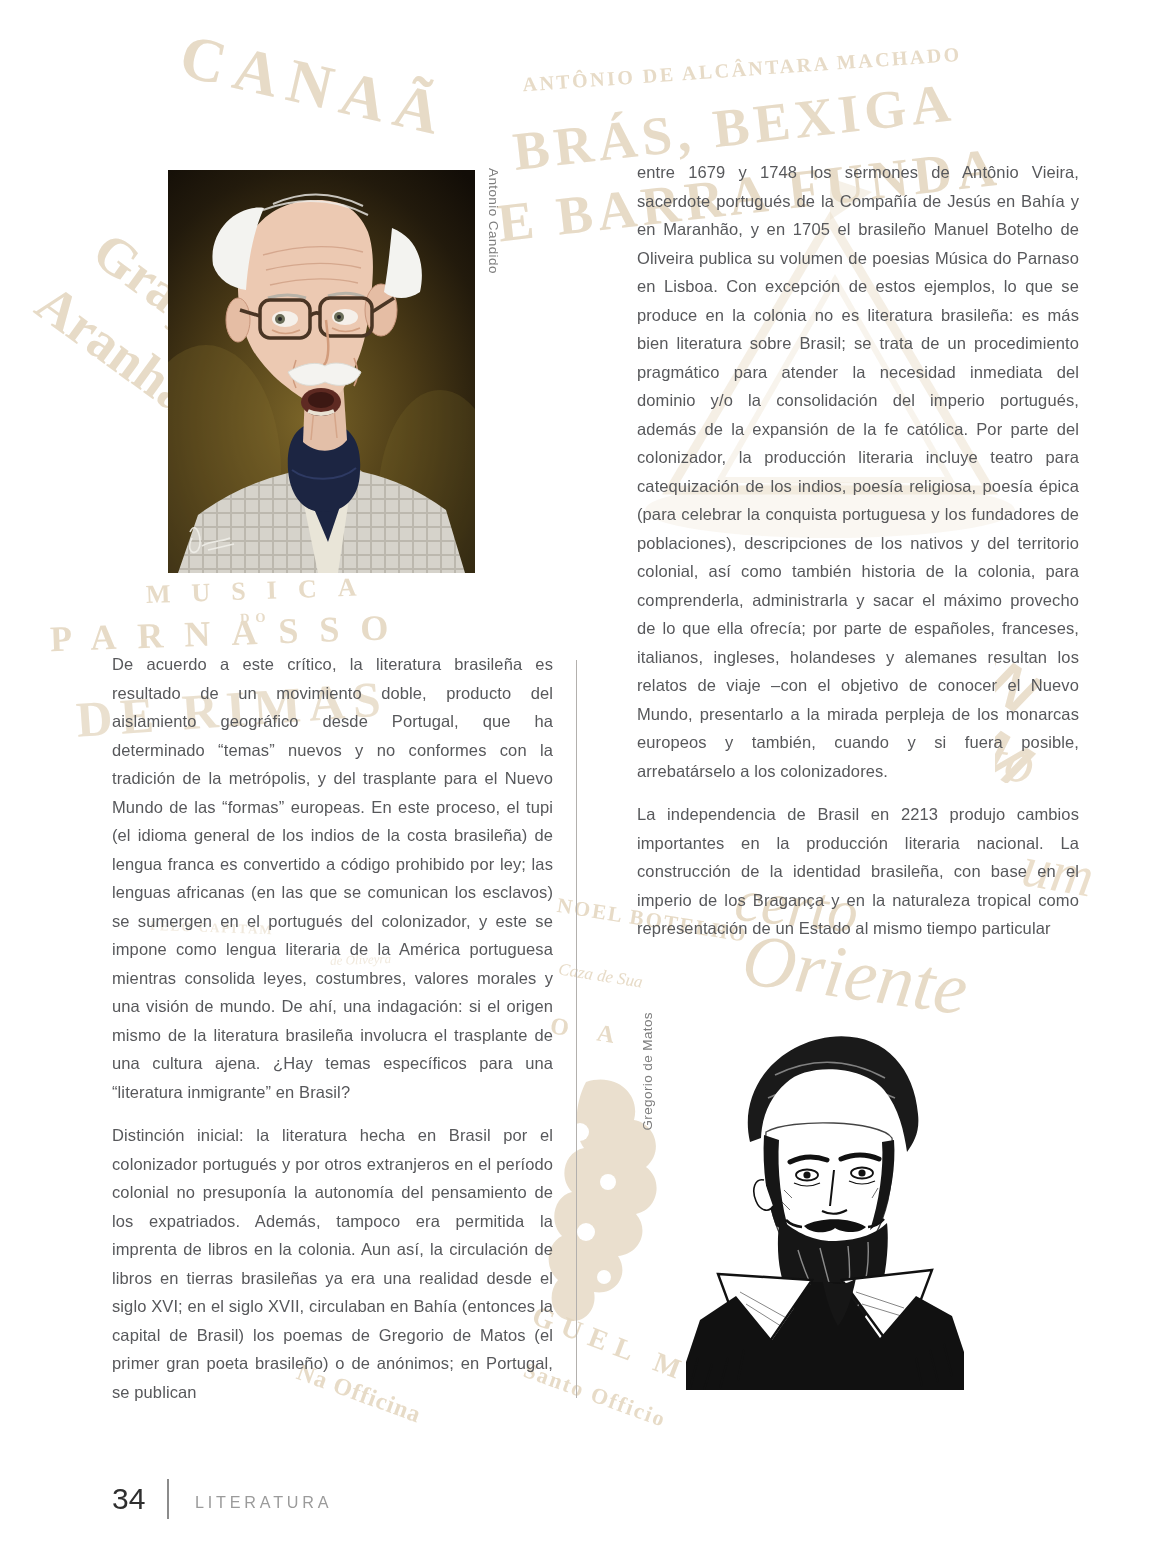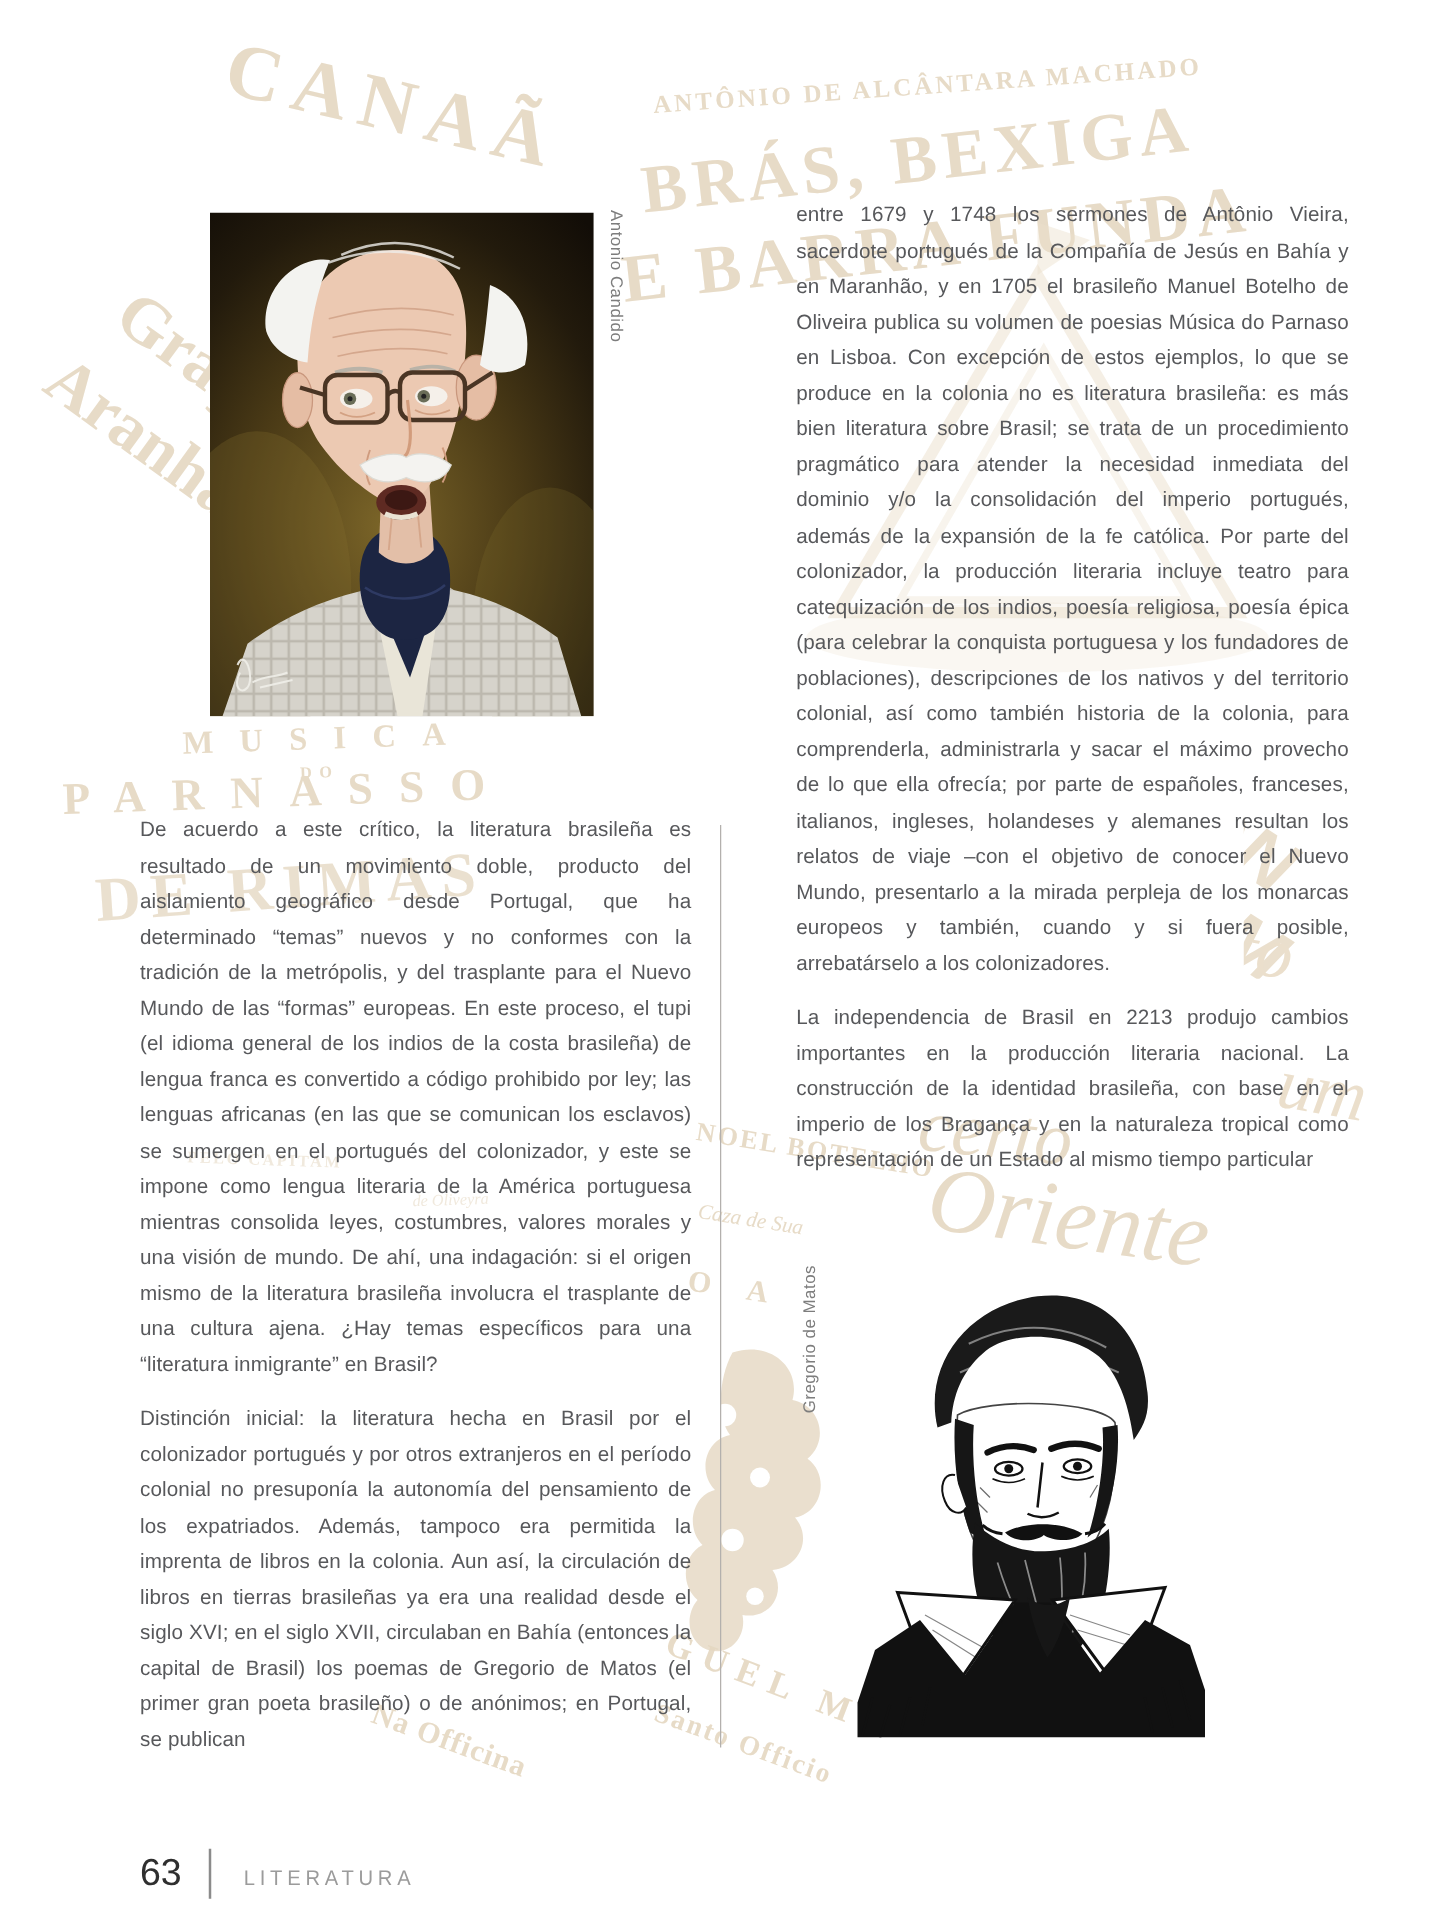--- a/index.html
+++ b/index.html
@@ -260,18 +260,18 @@
       <g stroke="#111" stroke-width="2">
         <path d="M18,338 L10,368 M32,344 L24,370 M48,338 L40,368 M64,330 L58,360 M250,330 L258,362 M264,324 L272,356 M236,338 L242,366"></path>
       </g>
 
       <path d="M142,258 C146,280 152,296 158,306 C166,296 172,278 176,258 C166,266 152,266 142,258 Z" fill="#161616"></path>
     </svg>
   </div>
   <div class="vcap" id="cap-matos">Gregorio de Matos</div>
 
   <div id="footer">
-    <div id="footer-num">63</div>
+    <div id="footer-num">34</div>
     <div id="footer-bar"></div>
     <div id="footer-label">LITERATURA</div>
   </div>
 
 </div>
 
 </body></html>

